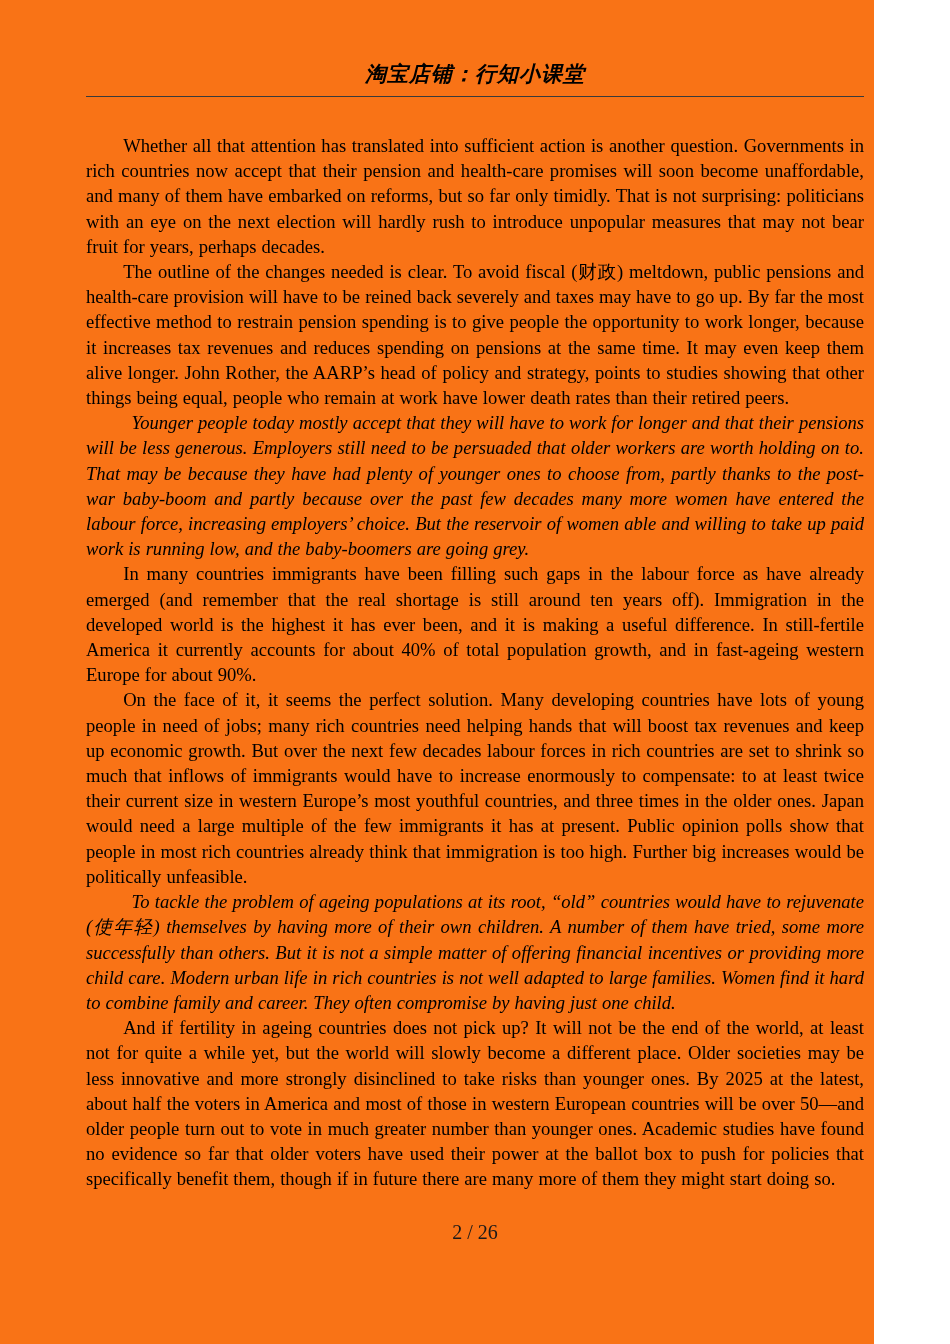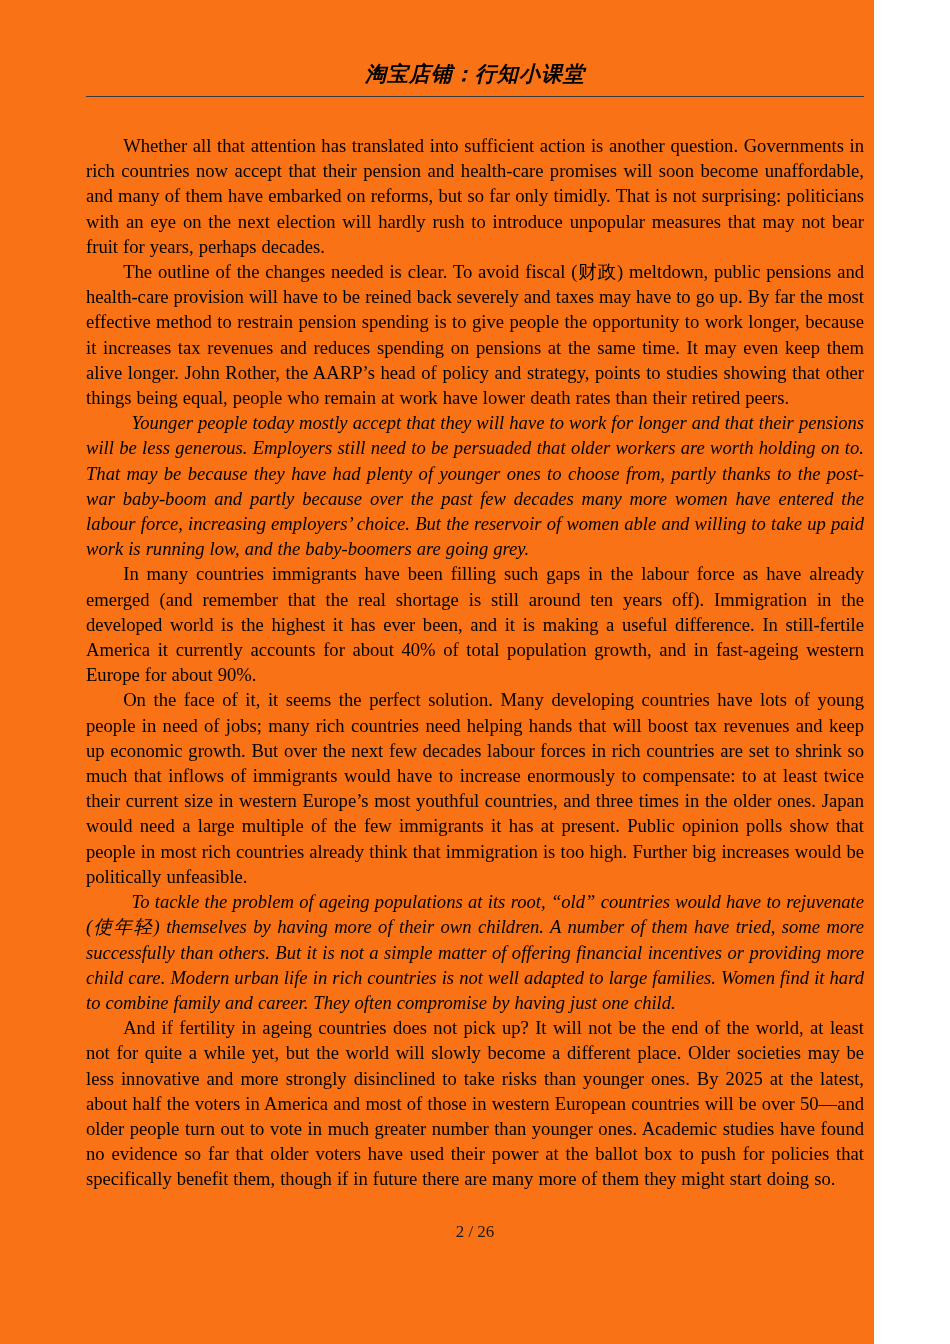--- a/index.html
+++ b/index.html
@@ -68,21 +68,21 @@
 
   
   .footer-area {
     position: absolute;
     top: 1222px;
     left: 0;
     width: 950px;
     text-align: center;
   }
   .footer-pagenum {
-    font-size: 17px;
+    font-size: 20px;
     line-height: 20px;
     color: #1a1a1a;
   }
 </style>
 </head>
 <body>
 
 <div class="page">
 
   <div class="header-area">

